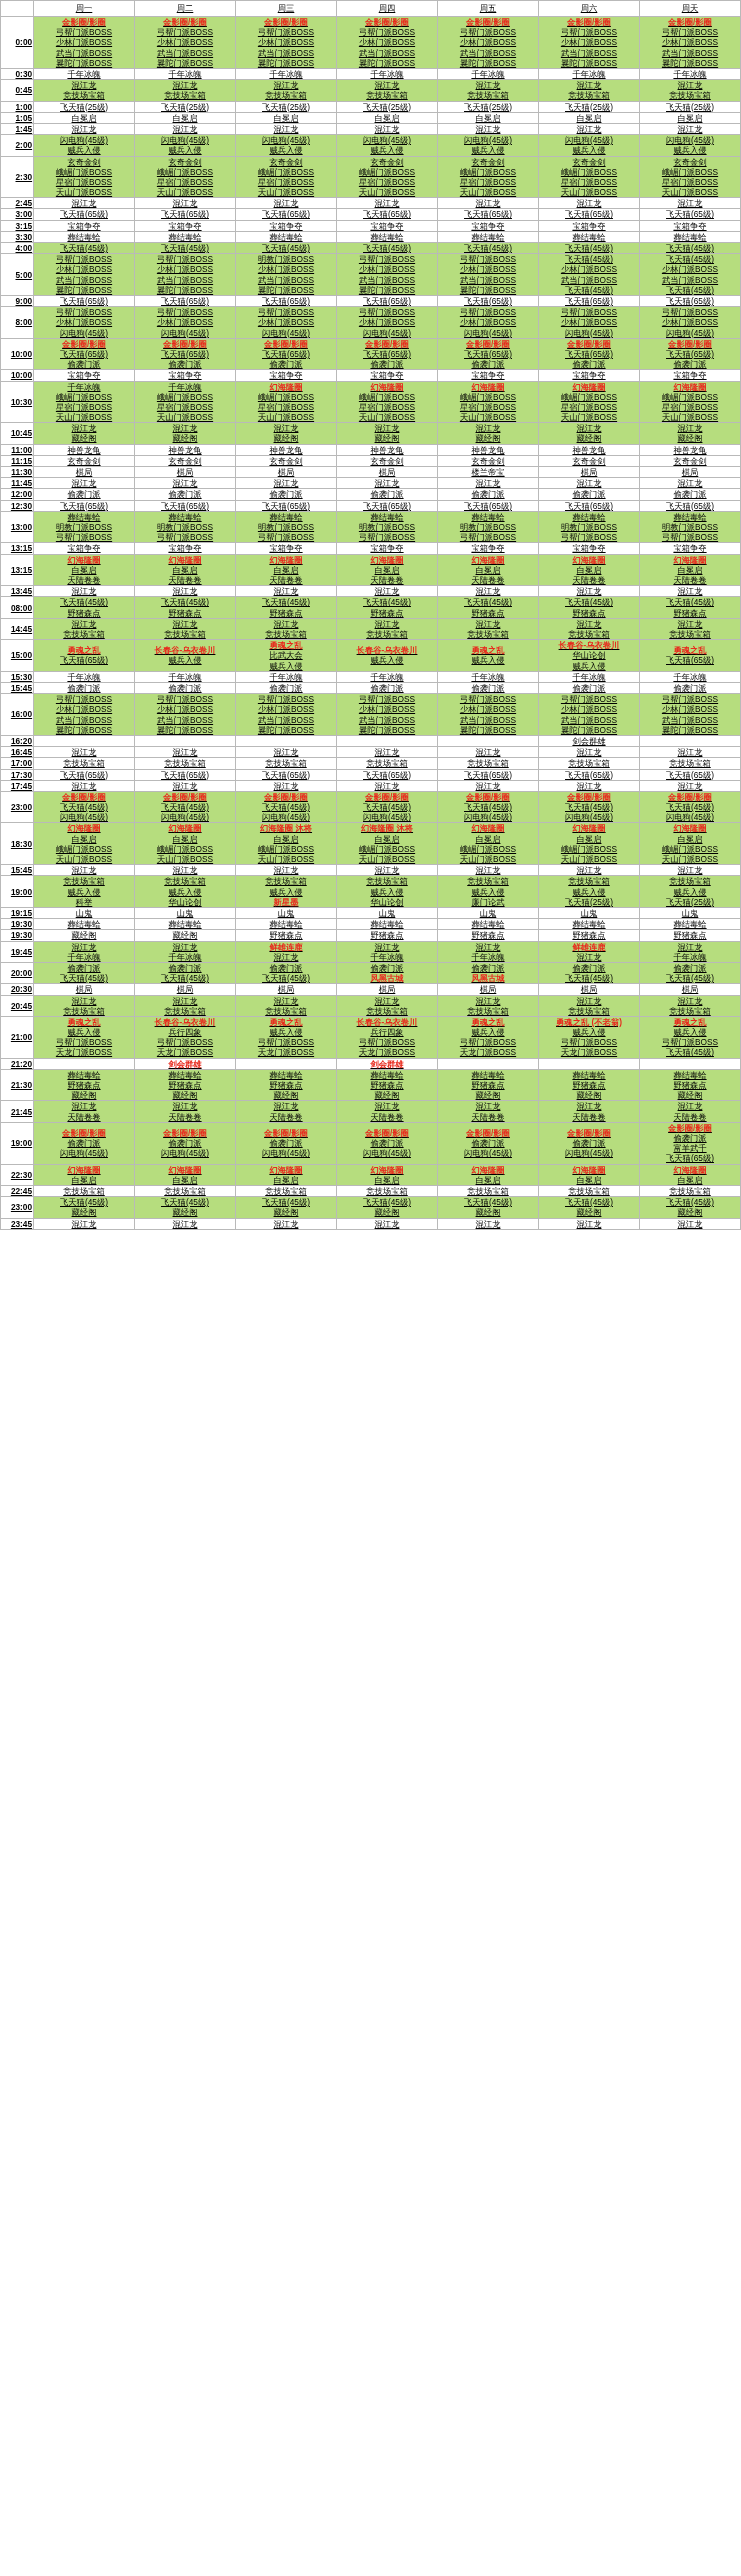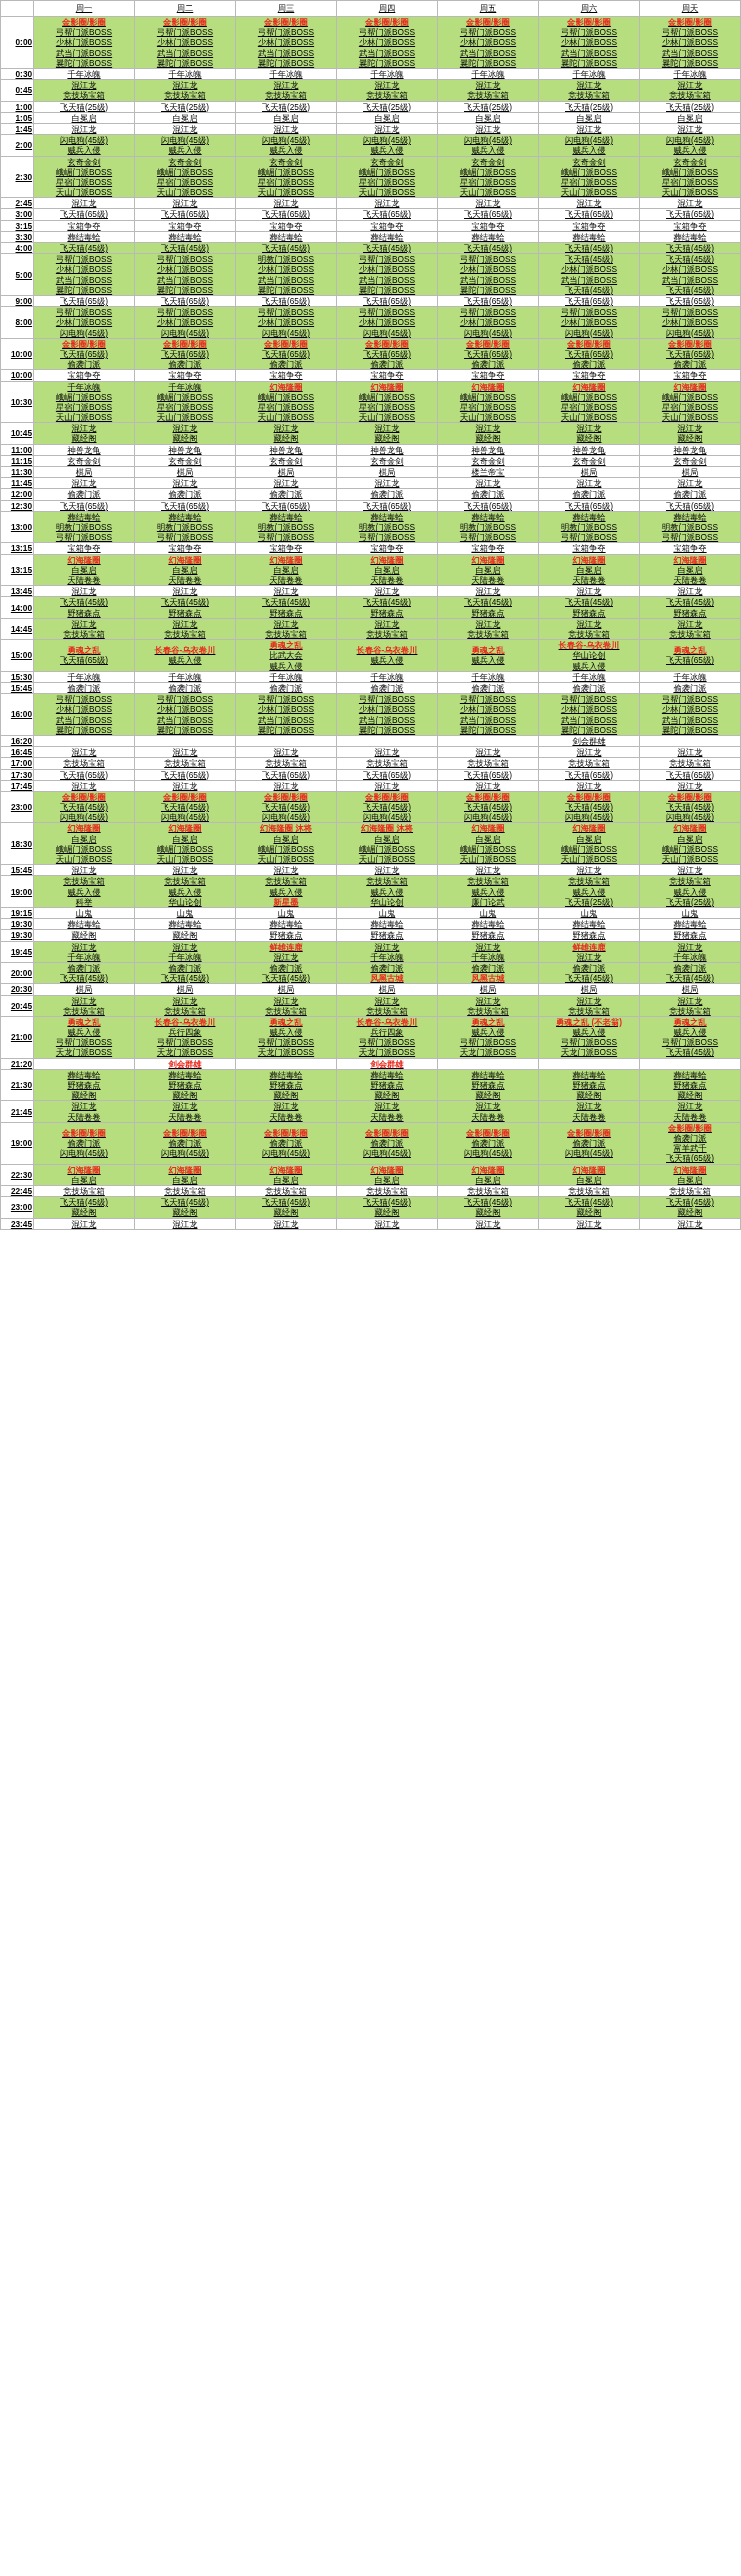--- a/index.html
+++ b/index.html
@@ -951,21 +951,21 @@
             <span class="ev blk">混江龙</span>
           </td>
           <td class="cell w">
             <span class="ev blk">混江龙</span>
           </td>
           <td class="cell w">
             <span class="ev blk">混江龙</span>
           </td>
         </tr>
         <tr>
-          <td class="time">14:00</td>
+          <td class="time">08:00</td>
           <td class="cell g">
             <span class="ev blk">飞天猫(45级)</span>
             <span class="ev blk">野猪森点</span>
           </td>
           <td class="cell g">
             <span class="ev blk">飞天猫(45级)</span>
             <span class="ev blk">野猪森点</span>
           </td>
           <td class="cell g">
             <span class="ev blk">飞天猫(45级)</span>

